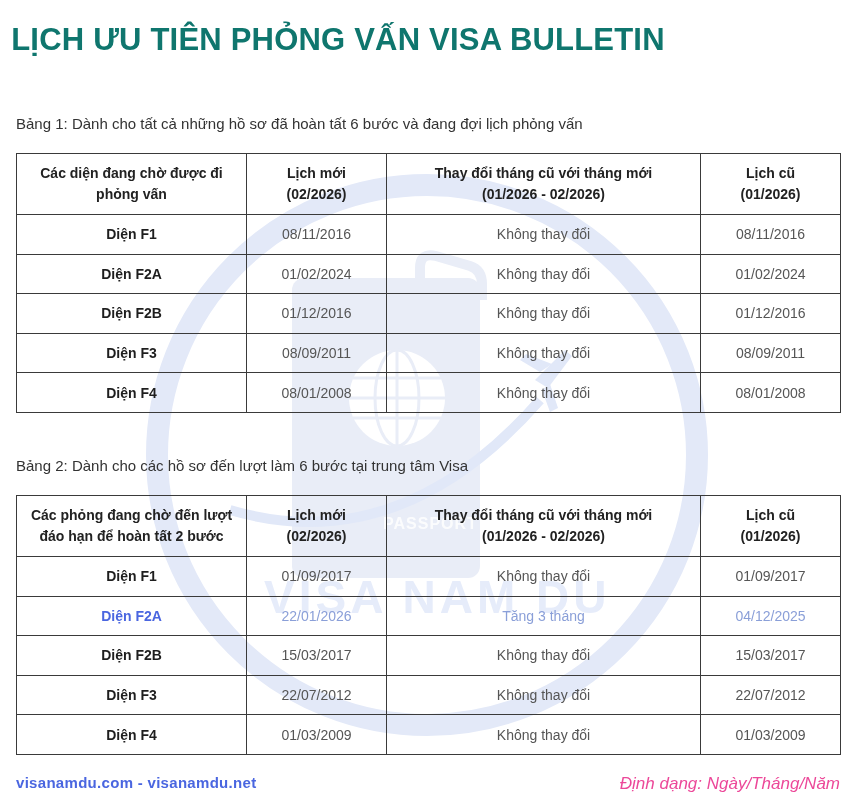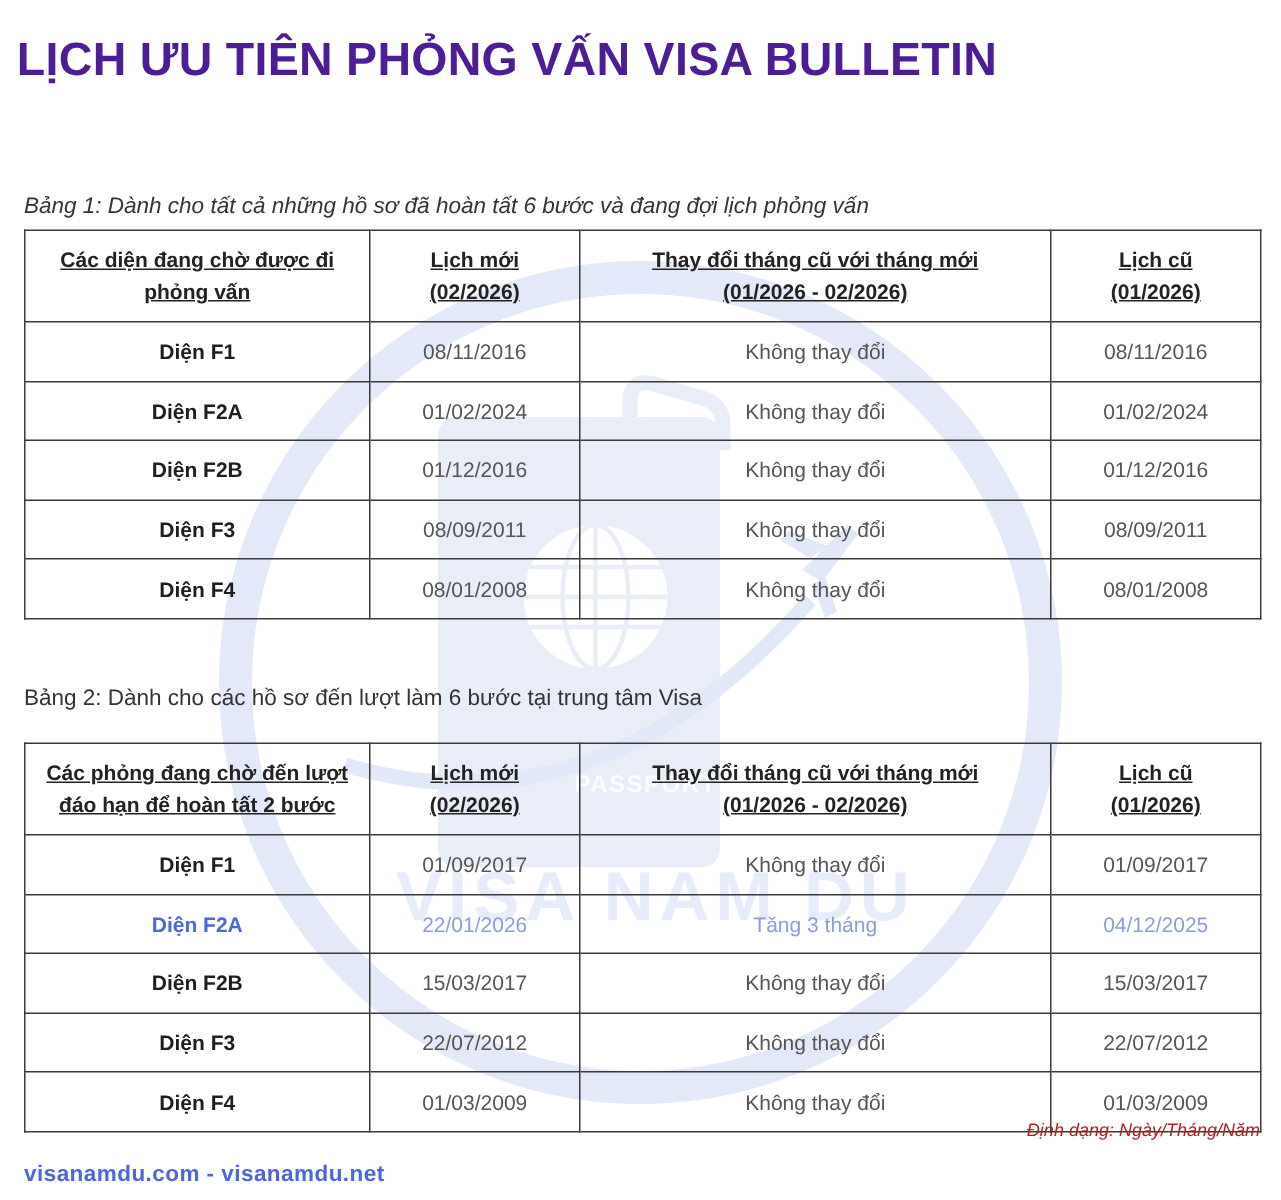--- a/index.html
+++ b/index.html
@@ -1,58 +1,58 @@
 <!DOCTYPE html>
 <html><head>
 <meta charset="utf-8">
 <style>
   * { box-sizing: border-box; margin: 0; padding: 0; }
   html, body { width: 854px; height: 800px; background: #ffffff; overflow: hidden; }
   body { position: relative; font-family: "DejaVu Sans", "Liberation Sans", sans-serif; color: #222; }
 
   .title {
     position: absolute; left: 0; top: 20px; width: 676px;
-    text-align: center; color: #4c1d95;
+    text-align: center; color: #0f766e;
     font-family: "Liberation Sans", sans-serif; font-weight: bold;
     font-size: 31px; line-height: 40px; letter-spacing: 0.2px;
   }
   .caption {
     position: absolute; left: 16px; font-size: 15px; color: #333;
     font-family: "Liberation Sans", sans-serif;
   }
-  .cap1 { top: 129px; font-style: italic; }
+  .cap1 { top: 115px; }
   .cap2 { top: 457px; text-align: right; }
 
   table.bulletin {
     position: absolute; left: 16px; width: 824px;
     border-collapse: collapse; table-layout: fixed;
     font-family: "Liberation Sans", sans-serif;
     background: transparent;
   }
   table.t1 { top: 153px; }
   table.t2 { top: 495px; }
   table.bulletin th, table.bulletin td {
     border: 1px solid #3a3a3a; text-align: center; vertical-align: middle;
   }
   table.bulletin th {
-    height: 61px; font-size: 14px; font-weight: bold; color: #222; line-height: 21px; text-decoration: underline;
+    height: 61px; font-size: 14px; font-weight: bold; color: #222; line-height: 21px;
   }
   table.bulletin td { height: 39.6px; font-size: 14px; color: #555; text-align: center; }
   table.bulletin td.cat { font-weight: bold; color: #1e1e1e; }
   table.bulletin tr.highlight td { color: #8a9fd8; }
   table.bulletin tr.highlight td.cat { color: #4a66e0; }
   col.c1 { width: 230px; } col.c2 { width: 140px; } col.c3 { width: 314px; } col.c4 { width: 140px; }
 
   .footer-left {
     position: absolute; left: 16px; top: 774px; font-size: 15px; font-weight: bold;
     color: #4a66e0; font-family: "Liberation Sans", sans-serif; letter-spacing: 0.3px;
   }
   .footer-right {
-    position: absolute; right: 14px; top: 746px; font-size: 12px; font-style: italic;
-    color: #b91c1c; font-family: "Liberation Sans", sans-serif;
+    position: absolute; right: 14px; top: 774px; font-size: 17px; font-style: italic;
+    color: #ec4899; font-family: "Liberation Sans", sans-serif;
   }
 
   .watermark { position: absolute; left: 0; top: 0; width: 854px; height: 800px; pointer-events: none; }
   .wm-text {
     position: absolute; left: 232px; top: 570px; font-family: "Liberation Sans", sans-serif;
     font-weight: bold; font-size: 46px; color: #e6ecfa; letter-spacing: 4px; margin-left: 32px;
   }
   .wm-passport {
     position: absolute; left: 383px; top: 515px; font-family: "Liberation Sans", sans-serif;
     font-weight: bold; font-size: 16px; color: #ffffff; letter-spacing: 1px; opacity: 0.85;

